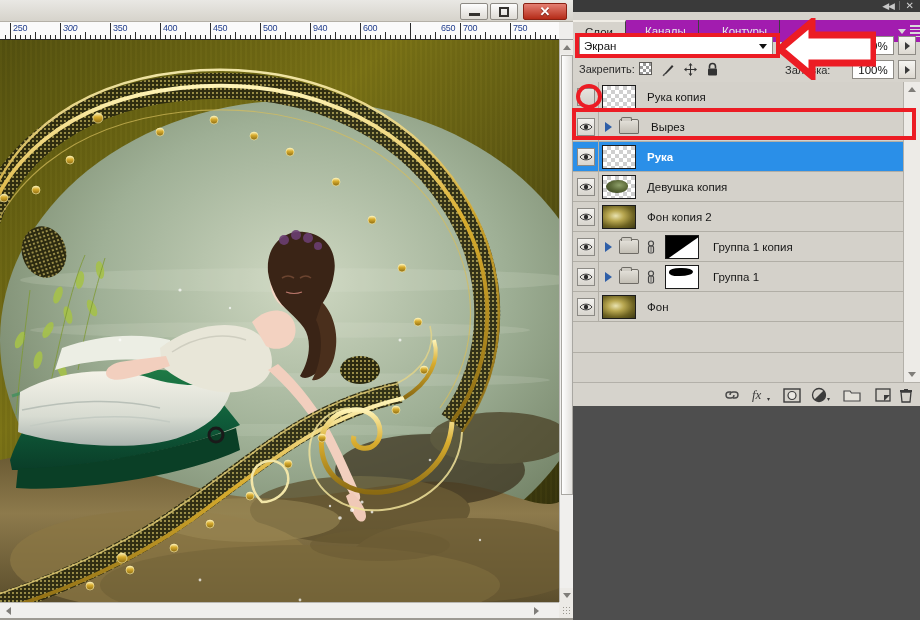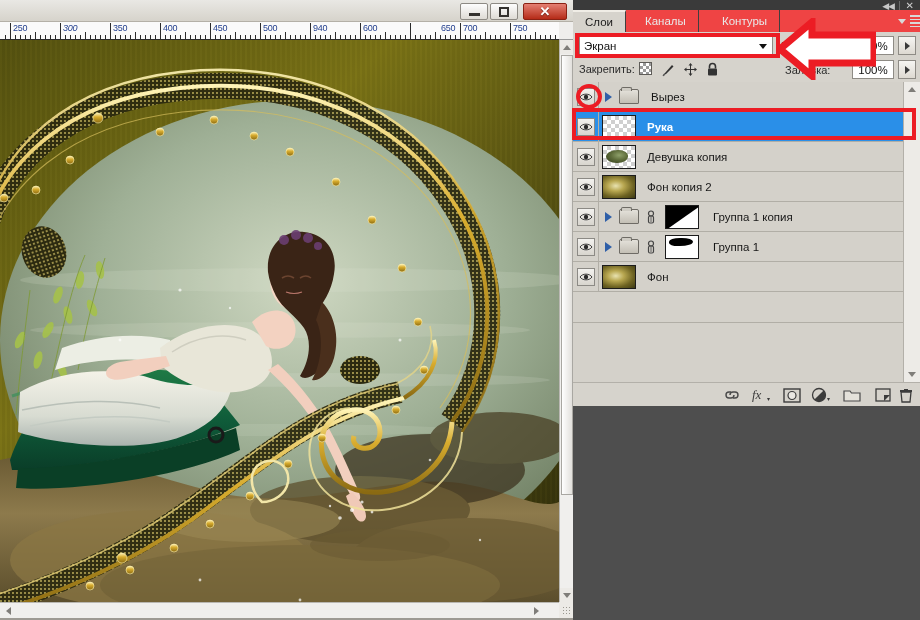--- a/index.html
+++ b/index.html
@@ -121,22 +121,22 @@
   }
   #panel-collapse {
     position: absolute; right: 26px; top: 1px; font-size: 9px; color: #c8c8c8;
     line-height: 10px; letter-spacing: -1px;
   }
   #panel-divider { position:absolute; right:20px; top:1px; width:1px; height:9px; background:#6a6a6a;}
   #panel-close {
     position: absolute; right: 6px; top: 0px; font-size: 10px; color: #cfcfcf; line-height: 12px;
   }
   #tabbar {
-    position: absolute; left: 0; top: 10px; width: 347px; height: 22px;
-    background: #ef4444;
+    position: absolute; left: 0; top: 20px; width: 347px; height: 22px;
+    background: #a21caf;
   }
   .tab {
     position: absolute; top: 0; height: 22px; padding: 0 12px;
     font-size: 11.5px; color: #e8e8e8; display: flex; align-items: center;
     border-right: 1px solid #3f3f3f;
   }
   .tab.active { background: #d6d3cc; color: #1c1c1c; border-top: 2px solid #f0ede6; }
   #panel-menu {
     position: absolute; right: 4px; top: 4px; width: 18px; height: 14px;
     display: flex; align-items: center;
@@ -767,20 +767,29 @@
     <div id="fill-label">Заливка:</div>
     <div id="fill-field">
       <span>100%</span>
     </div>
     <div id="fill-stepper">
       <div class="tri tri-right"></div>
     </div>
 
     <div id="layer-list">
 
+      <div class="layer-row">
+        <div class="eye-cell">
+          <div class="eye-box empty"></div>
+        </div>
+        <div class="thumb-cell">
+          <div class="thumb checker"></div>
+        </div>
+        <div class="layer-name">Рука копия</div>
+      </div>
 
       <div class="layer-row">
         <div class="eye-cell">
           <div class="eye-box">
             <svg class="eye-svg" width="14" height="10" viewBox="0 0 14 10">
               <path d="M1,5 C3.5,1.2 10.5,1.2 13,5 C10.5,8.8 3.5,8.8 1,5 Z" fill="#e9e7e2" stroke="#3a3a3a" stroke-width="1"></path>
               <circle cx="7" cy="5" r="2.2" fill="#2a2a2a"></circle>
             </svg>
           </div>
         </div>

